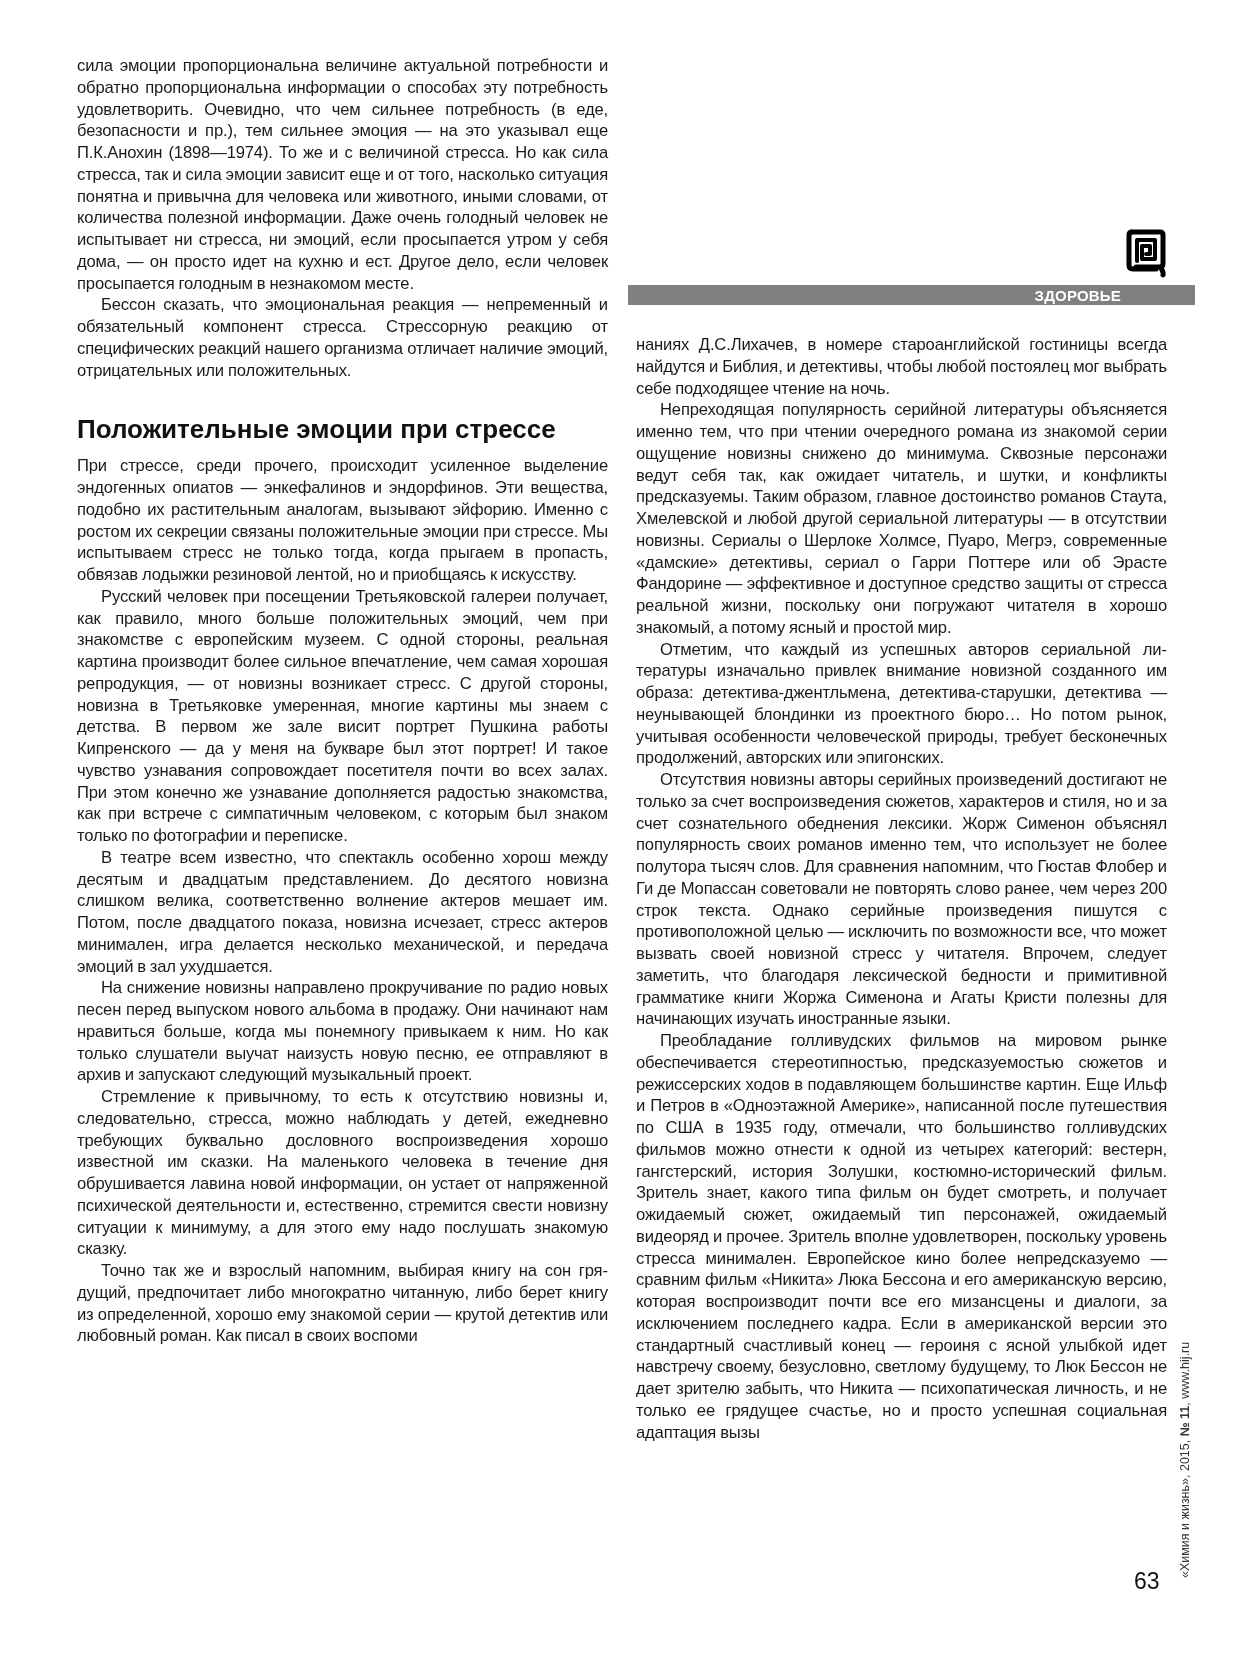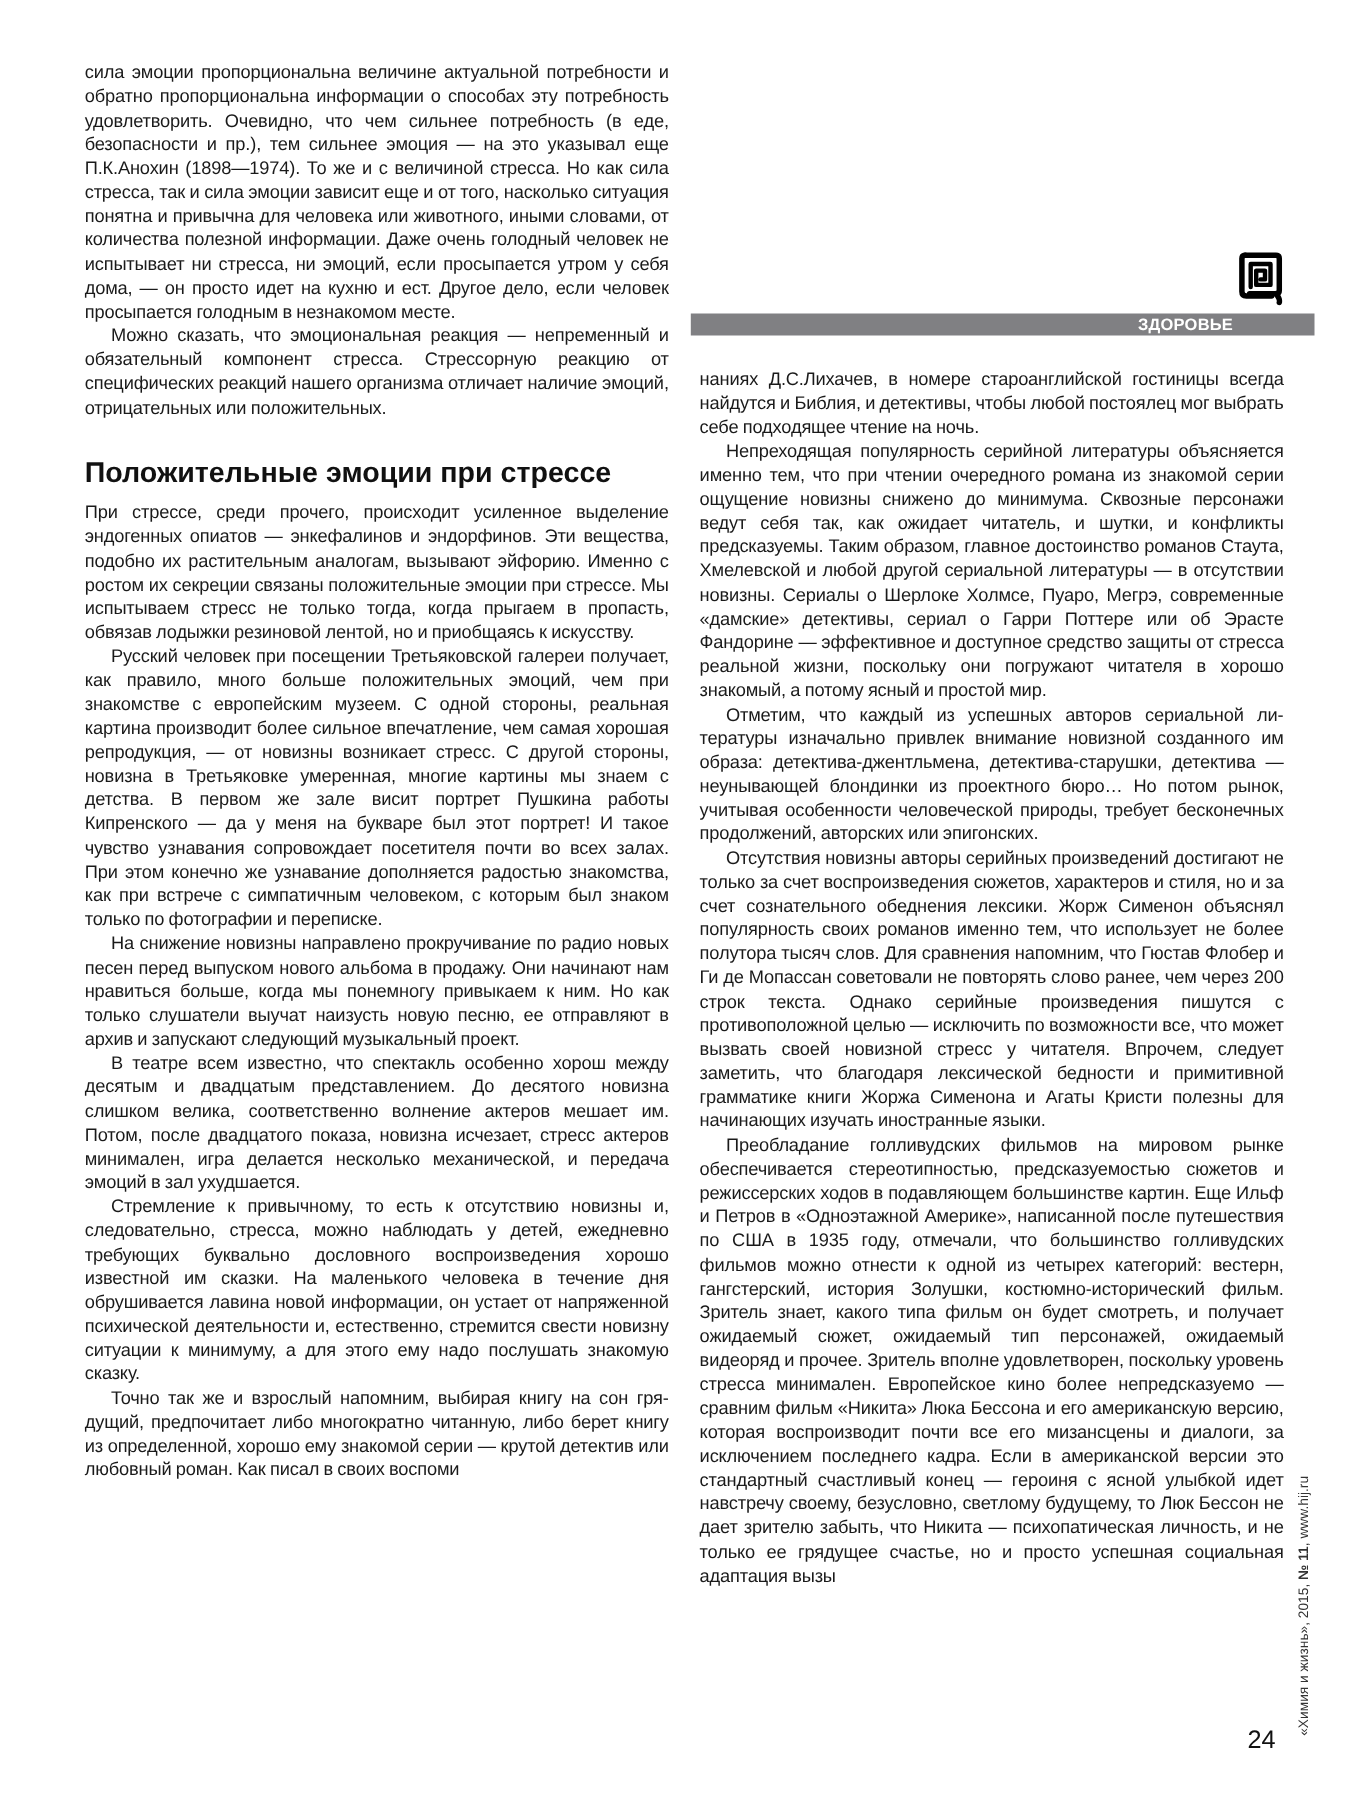--- a/index.html
+++ b/index.html
@@ -33,35 +33,35 @@
     <path d="M11 33 V12 H29 V31 H16 V18 H24 V26 H20" fill="none" stroke="#000" stroke-width="4" stroke-linejoin="round" stroke-linecap="round"></path>
   </svg>
 </div>
 
 <div id="rubric-bar">
   <span id="rubric-label">ЗДОРОВЬЕ</span>
 </div>
 
 <div class="col" id="left">
   <p>сила эмоции пропорциональна величине актуальной потреб­ности и обратно пропорциональна информации о способах эту потребность удовлетворить. Очевидно, что чем сильнее потребность (в еде, безопасности и пр.), тем сильнее эмо­ция — на это указывал еще П.К.Анохин (1898—1974). То же и с величиной стресса. Но как сила стресса, так и сила эмоции зависит еще и от того, насколько ситуация понятна и привычна для человека или животного, иными словами, от количества полезной информации. Даже очень голодный человек не ис­пытывает ни стресса, ни эмоций, если просыпается утром у себя дома, — он просто идет на кухню и ест. Другое дело, если человек просыпается голодным в незнакомом месте.</p>
-  <p class="ind">Можно сказать, что эмоциональная реакция — непремен­ный и обязательный компонент стресса. Стрессорную реак­цию от специфических реакций нашего организма отличает наличие эмоций, отрицательных или положительных.</p>
+  <p class="ind">Бессон сказать, что эмоциональная реакция — непремен­ный и обязательный компонент стресса. Стрессорную реак­цию от специфических реакций нашего организма отличает наличие эмоций, отрицательных или положительных.</p>
   <div class="sec-title">Положительные эмоции при стрессе</div>
   <p>При стрессе, среди прочего, происходит усиленное выделе­ние эндогенных опиатов — энкефалинов и эндорфинов. Эти вещества, подобно их растительным аналогам, вызывают эйфорию. Именно с ростом их секреции связаны положитель­ные эмоции при стрессе. Мы испытываем стресс не только тогда, когда прыгаем в пропасть, обвязав лодыжки резиновой лентой, но и приобщаясь к искусству.</p>
   <p class="ind">Русский человек при посещении Третьяковской галереи получает, как правило, много больше положительных эмоций, чем при знакомстве с европейским музеем. С одной стороны, реальная картина производит более сильное впечатление, чем самая хорошая репродукция, — от новизны возникает стресс. С другой стороны, новизна в Третьяковке умеренная, многие картины мы знаем с детства. В первом же зале висит портрет Пушкина работы Кипренского — да у меня на букваре был этот портрет! И такое чувство узнавания сопровождает посетителя почти во всех залах. При этом конечно же узна­вание дополняется радостью знакомства, как при встрече с симпатичным человеком, с которым был знаком только по фотографии и переписке.</p>
+  <p class="ind">В театре всем известно, что спектакль особенно хорош между десятым и двадцатым представлением. До десятого новизна слишком велика, соответственно волнение актеров мешает им. Потом, после двадцатого показа, новизна ис­чезает, стресс актеров минимален, игра делается несколько механической, и передача эмоций в зал ухудшается.</p>
   <p class="ind">На снижение новизны направлено прокручивание по радио новых песен перед выпуском нового альбома в продажу. Они начинают нам нравиться больше, когда мы понемногу привыкаем к ним. Но как только слушатели выучат наизусть новую песню, ее отправляют в архив и запускают следующий музыкальный проект.</p>
-  <p class="ind">В театре всем известно, что спектакль особенно хорош между десятым и двадцатым представлением. До десятого новизна слишком велика, соответственно волнение актеров мешает им. Потом, после двадцатого показа, новизна ис­чезает, стресс актеров минимален, игра делается несколько механической, и передача эмоций в зал ухудшается.</p>
   <p class="ind">Стремление к привычному, то есть к отсутствию новизны и, следовательно, стресса, можно наблюдать у детей, еже­дневно требующих буквально дословного воспроизведения хорошо известной им сказки. На маленького человека в тече­ние дня обрушивается лавина новой информации, он устает от напряженной психической деятельности и, естественно, стремится свести новизну ситуации к минимуму, а для этого ему надо послушать знакомую сказку.</p>
   <p class="ind">Точно так же и взрослый напомним, выбирая книгу на сон гря­дущий, предпочитает либо многократно читанную, либо берет книгу из определенной, хорошо ему знакомой серии — крутой детектив или любовный роман. Как писал в своих воспоми­</p>
 </div>
 
 <div class="col" id="right">
   <p>наниях Д.С.Лихачев, в номере староанглийской гостиницы всегда найдутся и Библия, и детективы, чтобы любой посто­ялец мог выбрать себе подходящее чтение на ночь.</p>
   <p class="ind">Непреходящая популярность серийной литературы объ­ясняется именно тем, что при чтении очередного романа из знакомой серии ощущение новизны снижено до минимума. Сквозные персонажи ведут себя так, как ожидает читатель, и шутки, и конфликты предсказуемы. Таким образом, главное достоинство романов Стаута, Хмелевской и любой другой сериальной литературы — в отсутствии новизны. Сериалы о Шерлоке Холмсе, Пуаро, Мегрэ, современные «дамские» детективы, сериал о Гарри Поттере или об Эрасте Фандори­не — эффективное и доступное средство защиты от стресса реальной жизни, поскольку они погружают читателя в хорошо знакомый, а потому ясный и простой мир.</p>
   <p class="ind">Отметим, что каждый из успешных авторов сериальной ли­тературы изначально привлек внимание новизной созданного им образа: детектива-джентльмена, детектива-старушки, детектива — неунывающей блондинки из проектного бюро… Но потом рынок, учитывая особенности человеческой при­роды, требует бесконечных продолжений, авторских или эпигонских.</p>
   <p class="ind">Отсутствия новизны авторы серийных произведений достигают не только за счет воспроизведения сюжетов, характеров и стиля, но и за счет сознательного обеднения лексики. Жорж Сименон объяснял популярность своих ро­манов именно тем, что использует не более полутора тысяч слов. Для сравнения напомним, что Гюстав Флобер и Ги де Мопассан советовали не повторять слово ранее, чем через 200 строк текста. Однако серийные произведения пишутся с противоположной целью — исключить по возможности все, что может вызвать своей новизной стресс у читателя. Впро­чем, следует заметить, что благодаря лексической бедности и примитивной грамматике книги Жоржа Сименона и Агаты Кристи полезны для начинающих изучать иностранные языки.</p>
   <p class="ind">Преобладание голливудских фильмов на мировом рынке обеспечивается стереотипностью, предсказуемостью сю­жетов и режиссерских ходов в подавляющем большинстве картин. Еще Ильф и Петров в «Одноэтажной Америке», напи­санной после путешествия по США в 1935 году, отмечали, что большинство голливудских фильмов можно отнести к одной из четырех категорий: вестерн, гангстерский, история Зо­лушки, костюмно-исторический фильм. Зритель знает, какого типа фильм он будет смотреть, и получает ожидаемый сюжет, ожидаемый тип персонажей, ожидаемый видеоряд и прочее. Зритель вполне удовлетворен, поскольку уровень стресса минимален. Европейское кино более непредсказуемо — сравним фильм «Никита» Люка Бессона и его американскую версию, которая воспроизводит почти все его мизансцены и диалоги, за исключением последнего кадра. Если в американ­ской версии это стандартный счастливый конец — героиня с ясной улыбкой идет навстречу своему, безусловно, светлому будущему, то Люк Бессон не дает зрителю забыть, что Ни­кита — психопатическая личность, и не только ее грядущее счастье, но и просто успешная социальная адаптация вызы­</p>
 </div>
 
 <div id="side-credit">
   <span>«Химия и жизнь», 2015, </span><b>№ 11</b><span>, www.hij.ru</span>
 </div>
 
-<div id="page-number">24</div>
+<div id="page-number">63</div>
 
 </body></html>

